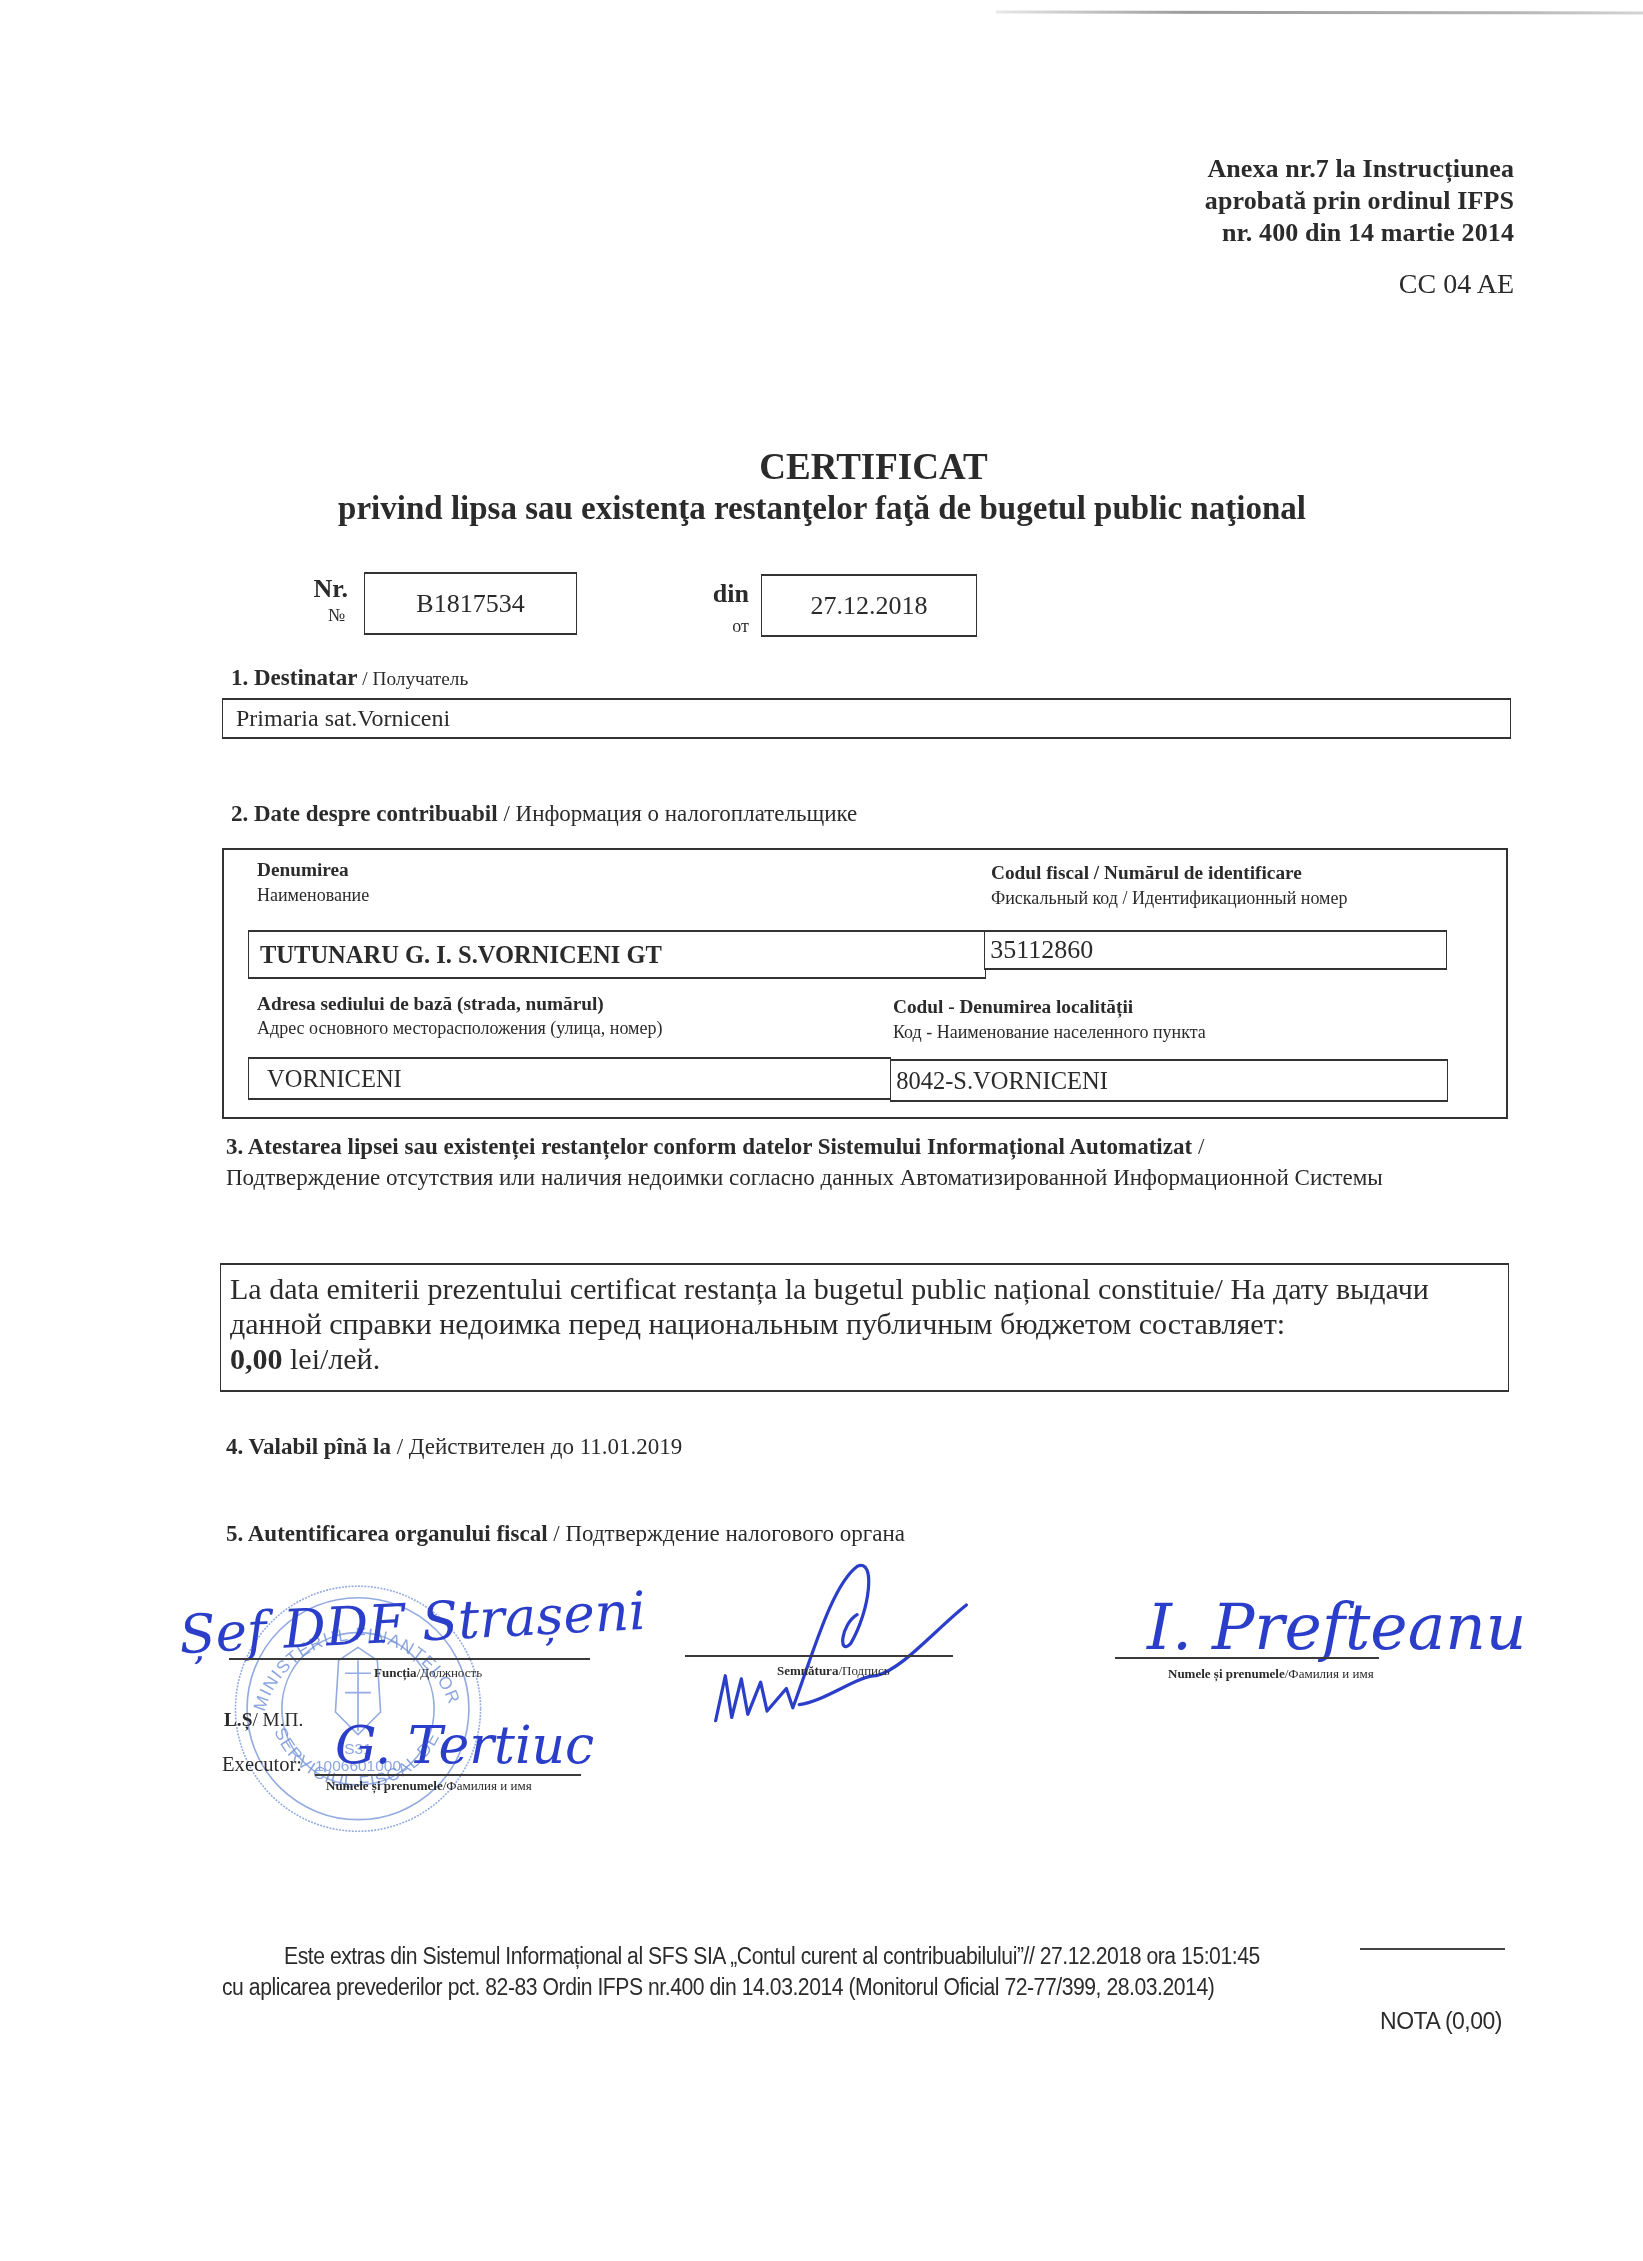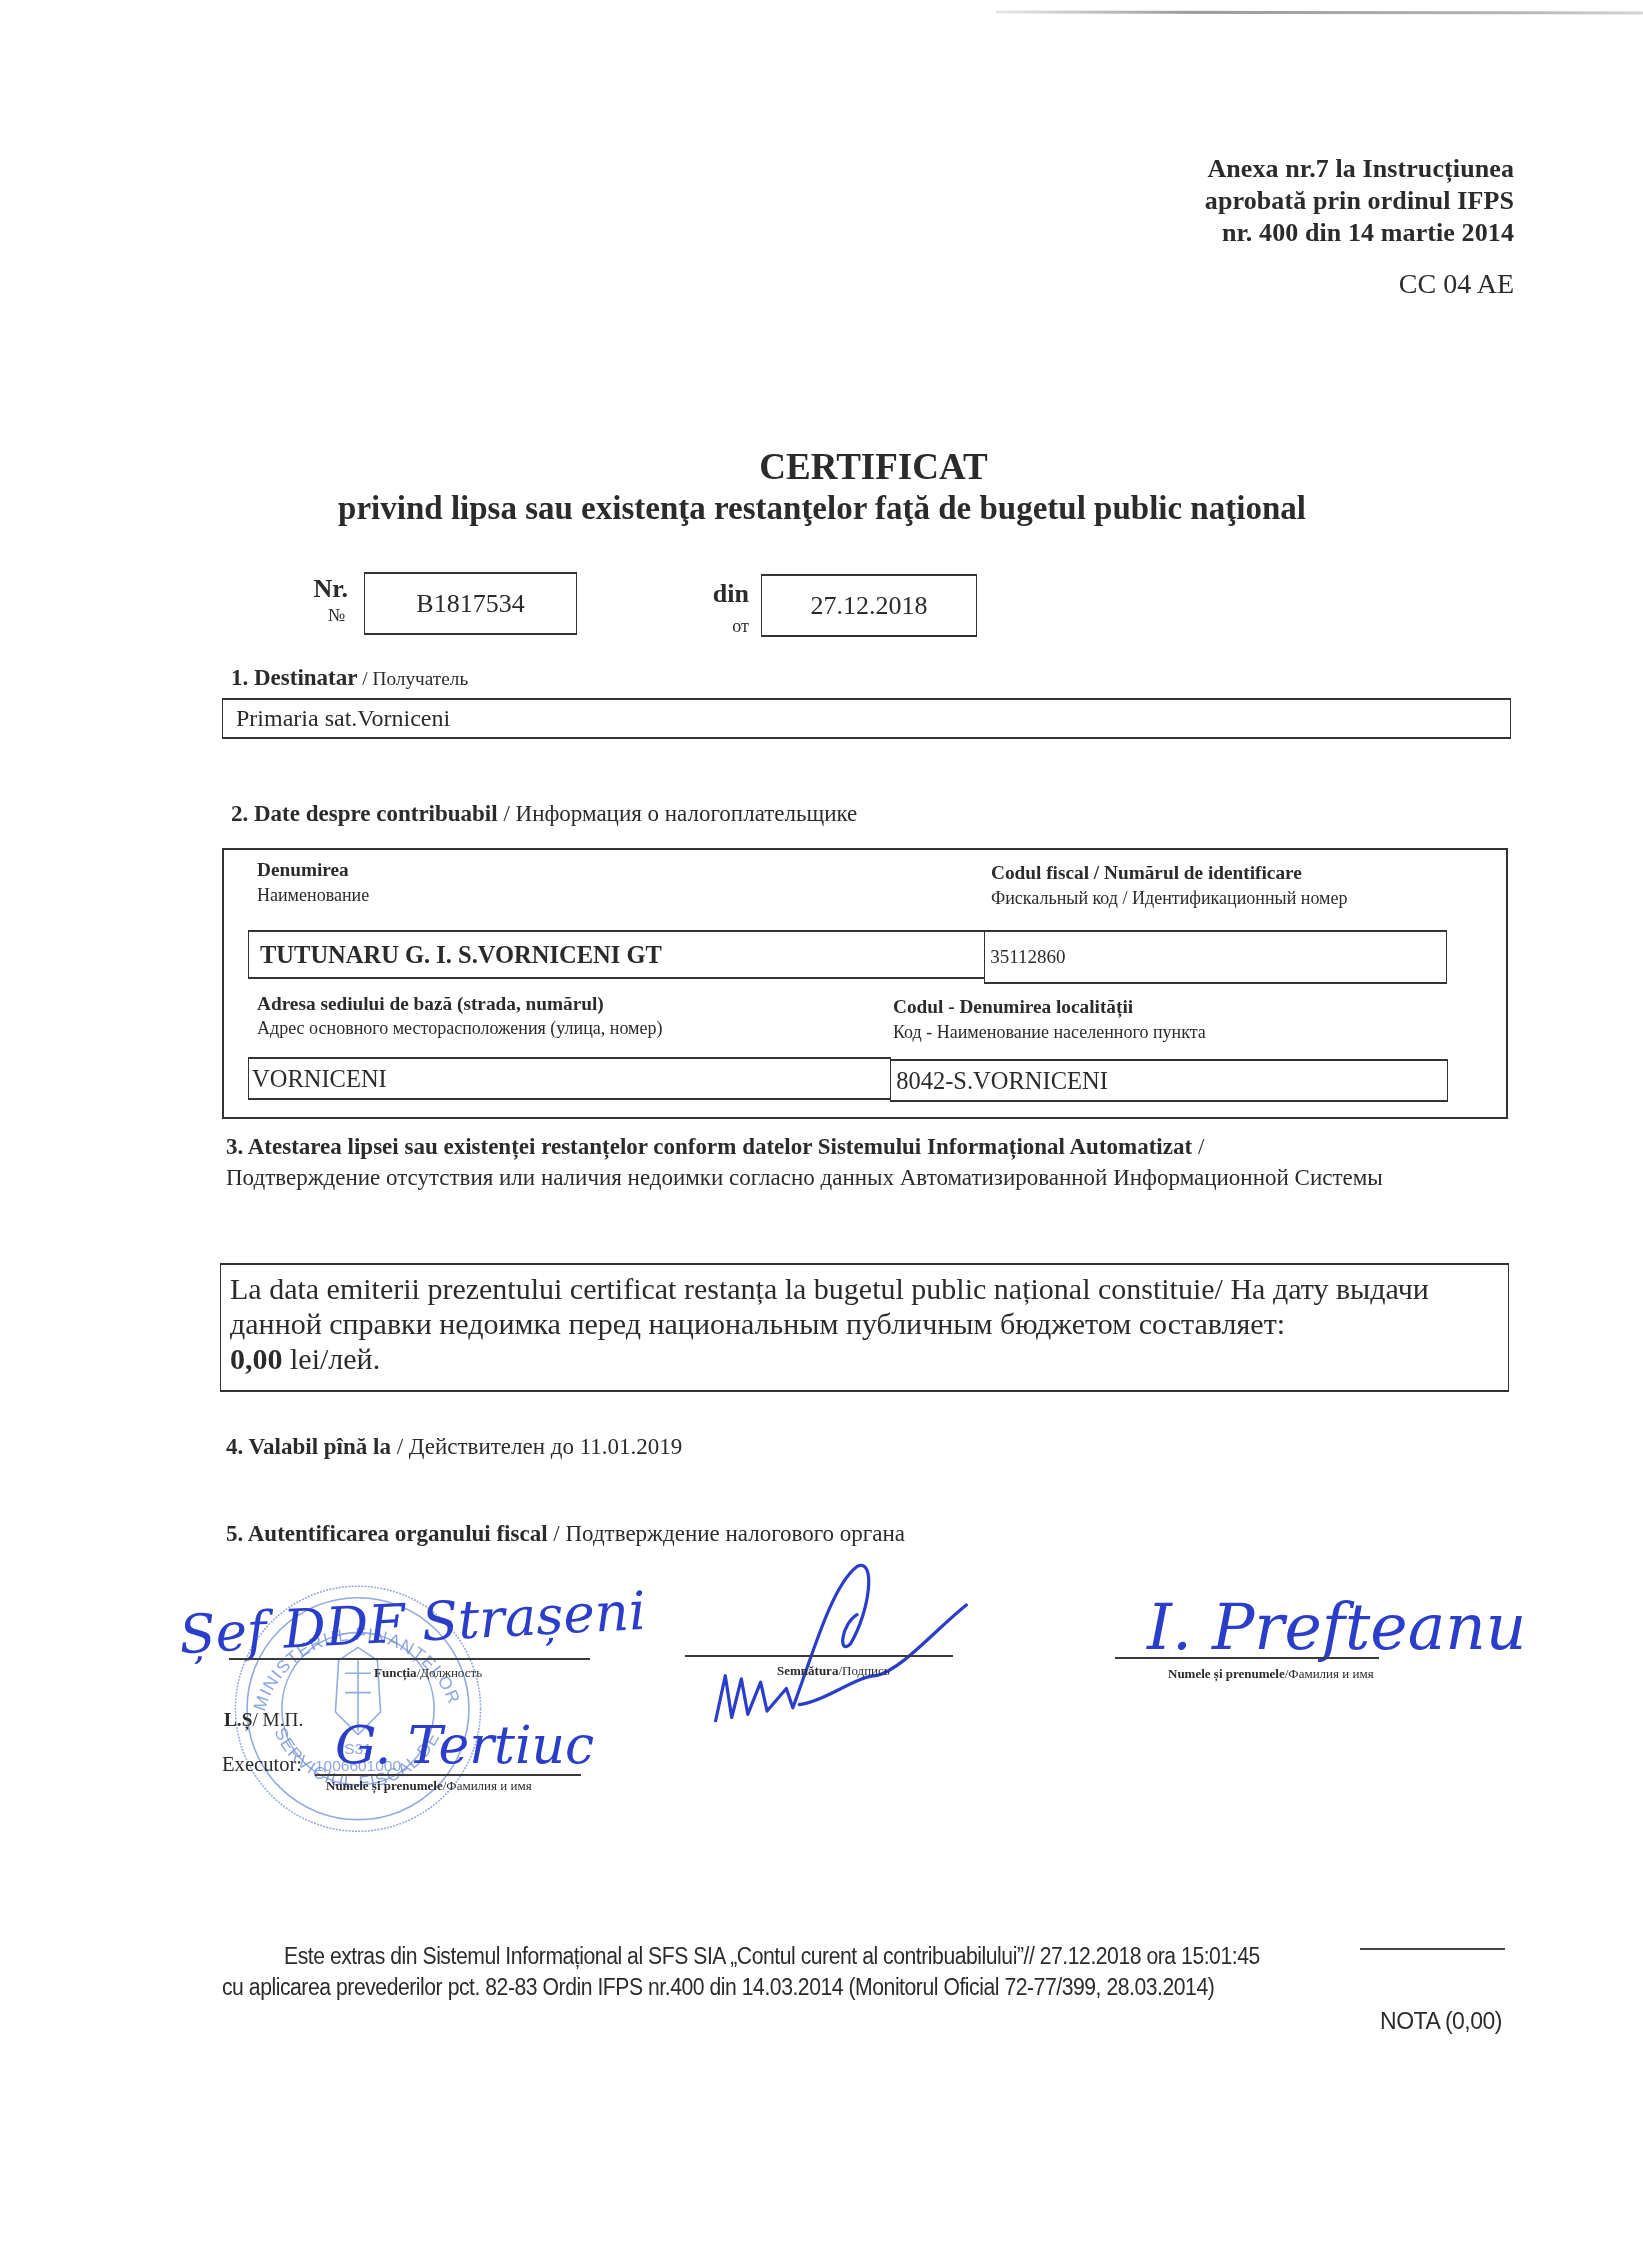--- a/index.html
+++ b/index.html
@@ -31,26 +31,26 @@
   .sec2 { left: 231px; top: 801px; }
 
   .contrib-box { left: 222px; top: 848px; width: 1286px; height: 271px; border: 2.6px solid #333; box-sizing: border-box; }
   .lbl-bold { font-weight: bold; font-size: 19.3px; }
   .lbl-ru { font-size: 18px; }
   .den-lbl { left: 257px; top: 859px; }
   .den-lbl-ru { left: 257px; top: 885px; }
   .cf-lbl { left: 991px; top: 862px; }
   .cf-lbl-ru { left: 991px; top: 888px; }
   .name-box { left: 248px; top: 930px; width: 738px; height: 49px; padding-left: 11px; font-size: 24.5px; font-weight: bold; display: flex; align-items: center; }
-  .fc-box { left: 984px; top: 930px; width: 463px; height: 54px; padding-left: 5.2px; font-size: 19px; display: flex; align-items: center; }
+  .fc-box { left: 984px; top: 930px; width: 463px; height: 40px; padding-left: 5.2px; font-size: 26px; display: flex; align-items: center; }
   .addr-lbl { left: 257px; top: 993px; }
   .addr-lbl-ru { left: 257px; top: 1018px; }
   .loc-lbl { left: 893px; top: 996px; }
   .loc-lbl-ru { left: 893px; top: 1022px; }
-  .addr-box { left: 248px; top: 1057px; width: 643px; height: 43px; padding-left: 3px; font-size: 24.5px; display: flex; align-items: center; }
+  .addr-box { left: 248px; top: 1057px; width: 643px; height: 43px; padding-left: 18px; font-size: 24.5px; display: flex; align-items: center; }
   .loc-box { left: 890px; top: 1059px; width: 558px; height: 43px; padding-left: 5.2px; font-size: 24.5px; display: flex; align-items: center; }
 
   .sec3 { left: 226px; top: 1131px; width: 1289px; line-height: 31px; }
   .restanta-box { left: 220px; top: 1263px; width: 1289px; height: 129px; padding: 6.4px 9px; font-size: 30px; line-height: 35px; }
   .restanta-box b { font-weight: bold; text-align: center; }
 
   .sec4 { left: 226px; top: 1434px; }
   .sec5 { left: 226px; top: 1521px; }
 
   .sig-line { height: 1.9px; background: #3a3a3a; }

